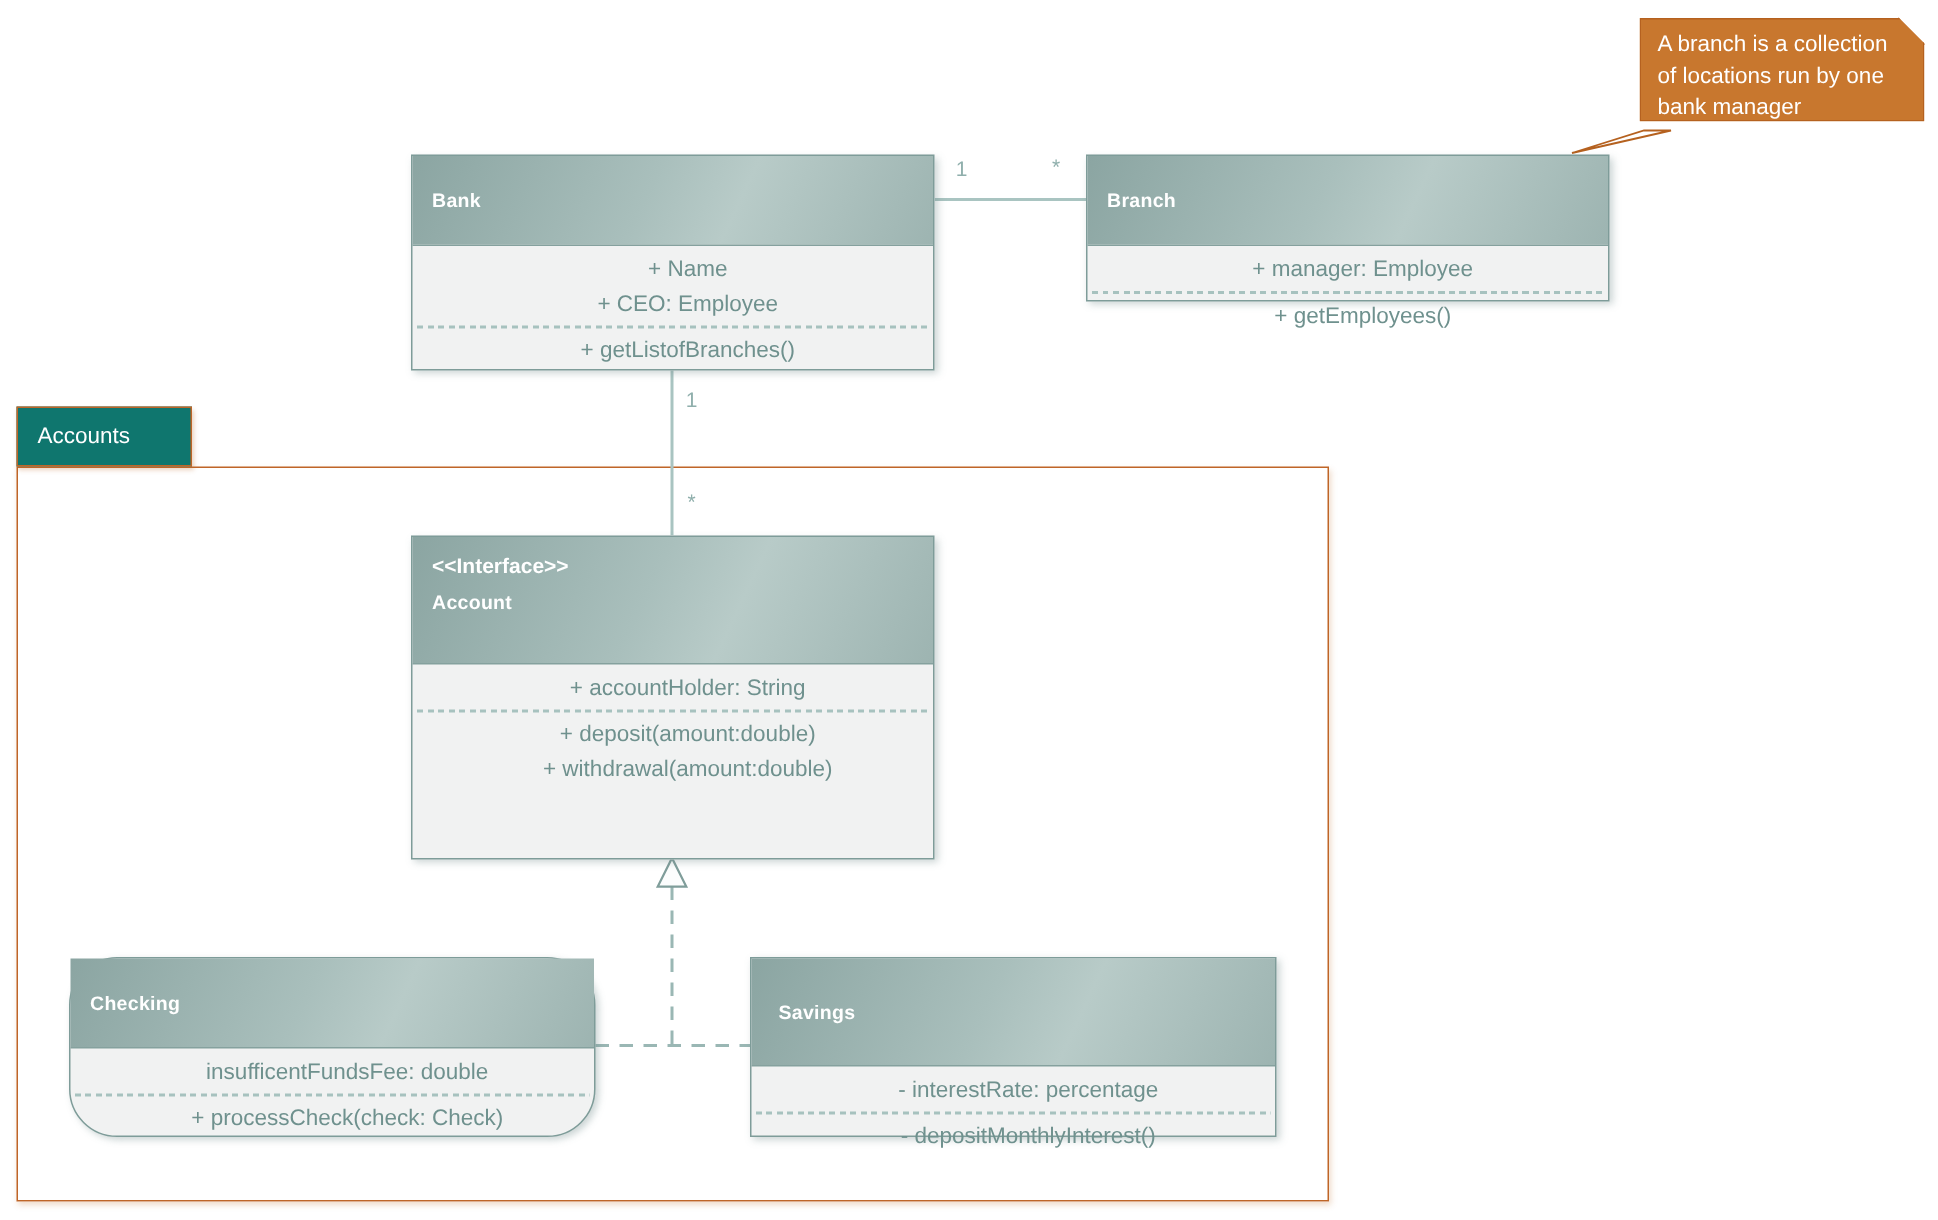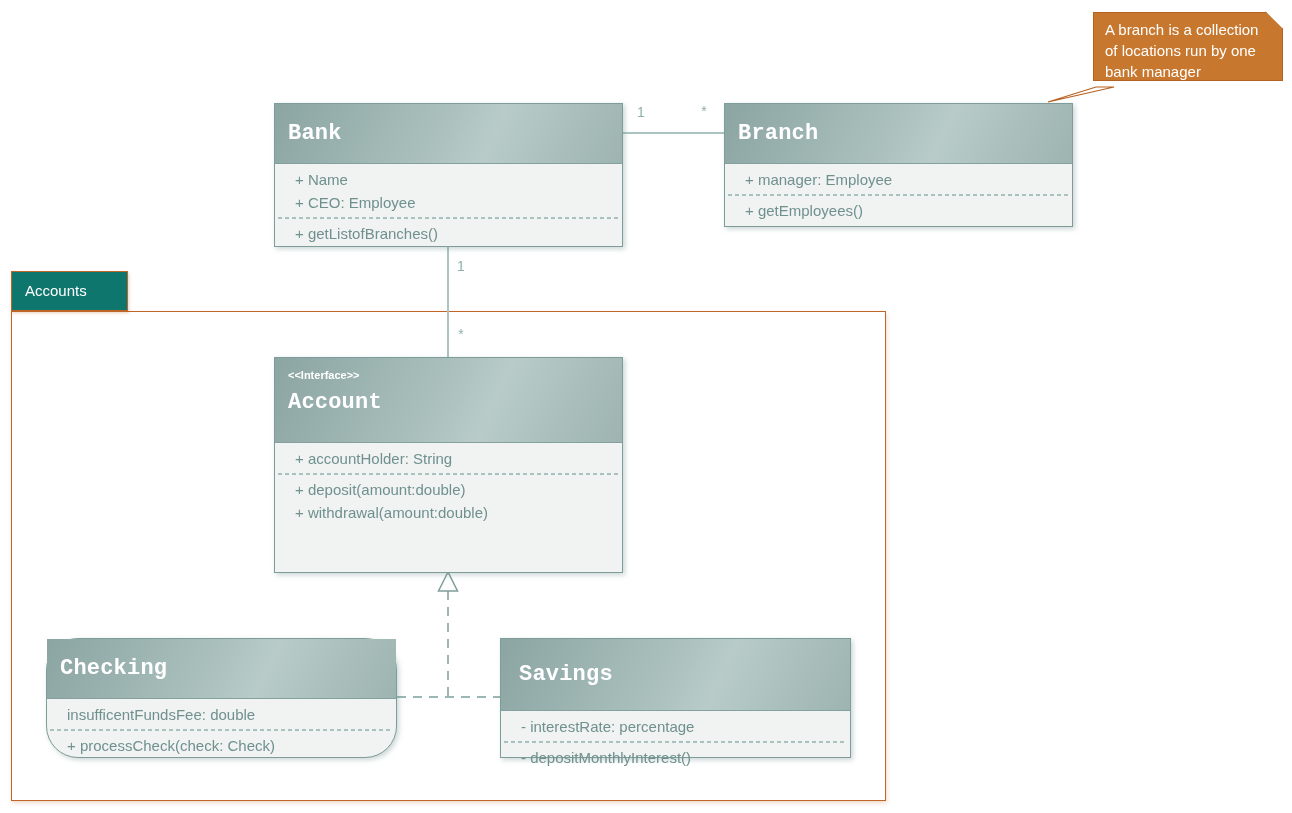--- a/index.html
+++ b/index.html
@@ -18,29 +18,30 @@
     z-index:3;
   }
   .cls-header{
     background:linear-gradient(115deg,#8ba5a2 0%,#a9bfbc 45%,#b8cbc8 62%,#9db4b1 100%);
     border-bottom:1px solid #85a19e;
     box-sizing:border-box;
     display:flex;flex-direction:column;justify-content:center;
     padding-left:13px;
   }
   .cls-title{
-    color:#ffffff;font-size:22px;font-weight:700;letter-spacing:.2px;font-family:Liberation Mono, monospace;
+    color:#ffffff;font-size:13px;font-weight:700;letter-spacing:.2px;
   }
   .cls-stereotype{
-    color:#ffffff;font-size:11px;font-weight:700;margin-bottom:9px;
+    color:#ffffff;font-size:14px;font-weight:700;margin-bottom:9px;
   }
   .cls-body{padding-top:4px;}
   .member{
     color:#6f918e;font-size:15px;line-height:23px;padding-left:20px;
     white-space:nowrap;
+    text-align:center;
   }
   .sep{
     height:2px;margin:3px 3px;
     background:repeating-linear-gradient(90deg,#a7c2bf 0 4px,transparent 4px 7px);
   }
   
   .frame{
     position:absolute;left:11px;top:311px;width:875px;height:490px;
     border:1.5px solid #bf6527;box-sizing:border-box;
     box-shadow:1px 2px 4px rgba(190,110,45,.25);
@@ -101,21 +102,21 @@
     <div class="cls-title">Bank</div>
   </div>
   <div class="cls-body">
     <div class="member">+ Name</div>
     <div class="member">+ CEO: Employee</div>
     <div class="sep"></div>
     <div class="member">+ getListofBranches()</div>
   </div>
 </div>
 
-<div class="uml-class" style="left:724px;top:103px;width:349px;height:124px;">
+<div class="uml-class" style="left:724px;top:103px;width:349px;height:98px;">
   <div class="cls-header" style="height:60px;">
     <div class="cls-title">Branch</div>
   </div>
   <div class="cls-body">
     <div class="member">+ manager: Employee</div>
     <div class="sep"></div>
     <div class="member">+ getEmployees()</div>
   </div>
 </div>
 

